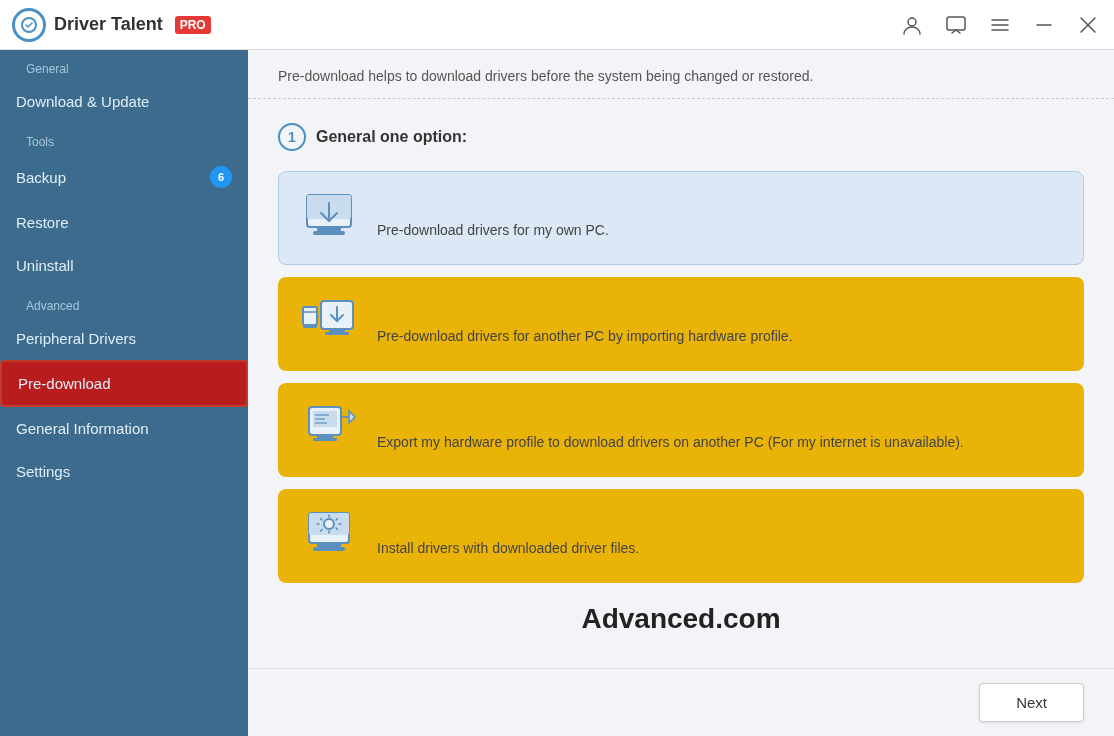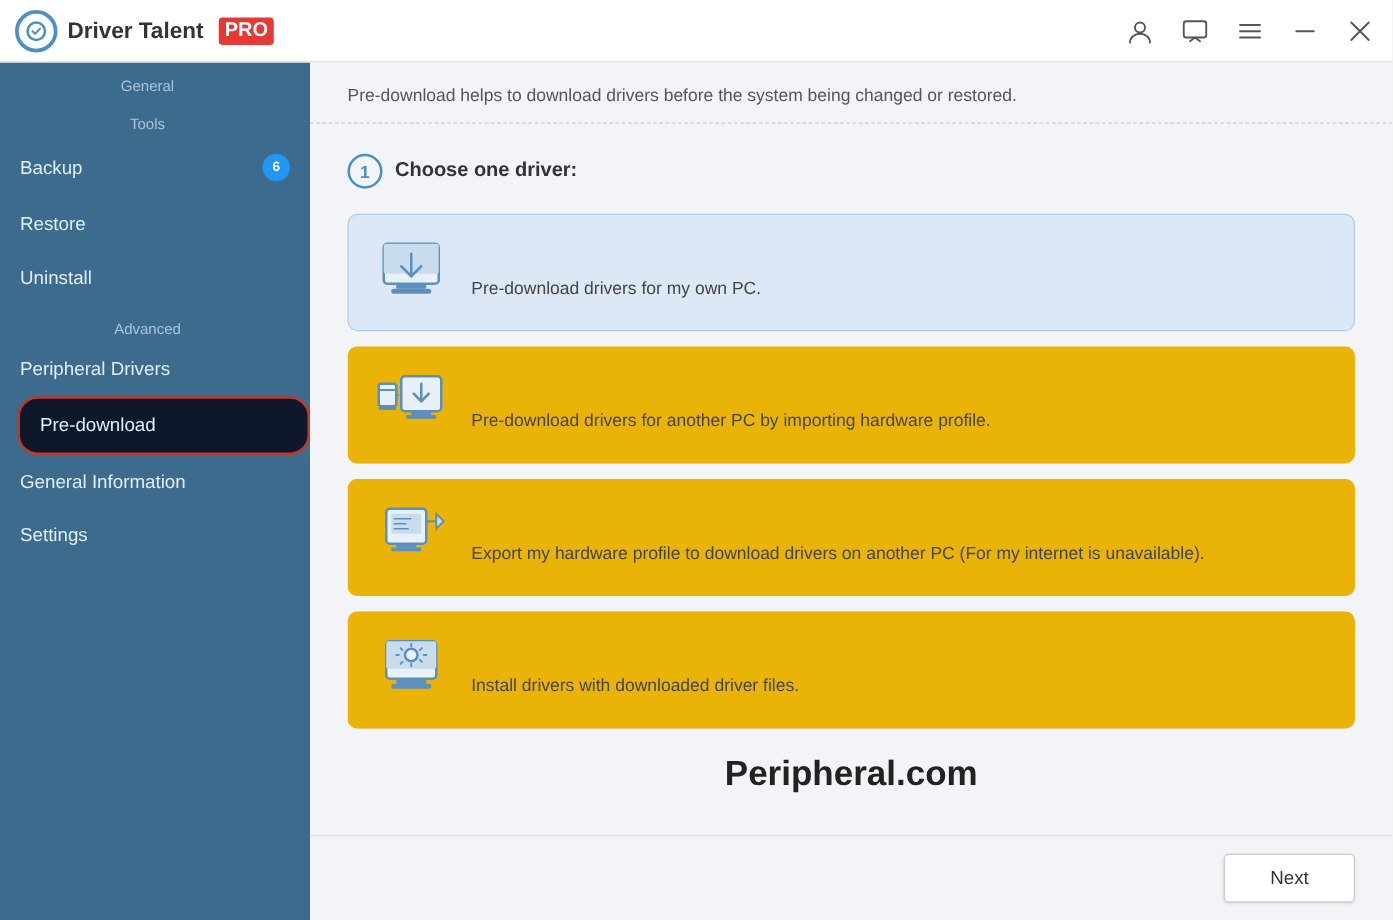--- a/index.html
+++ b/index.html
@@ -26,21 +26,21 @@
       border: 3px solid #4a90c4;
       border-radius: 50%;
       display: flex; align-items: center; justify-content: center;
       color: #4a90c4; font-weight: bold; font-size: 14px;
     }
     .app-name {
       font-size: 18px; font-weight: 600; color: #333;
     }
     .pro-badge {
       background: #e53935; color: #fff;
-      font-size: 16px; font-weight: bold;
+      font-size: 12px; font-weight: bold;
       padding: 2px 5px; border-radius: 3px;
       margin-left: 4px;
     }
     .title-bar-actions {
       margin-left: auto;
       display: flex; align-items: center; gap: 16px;
     }
     .title-bar-btn {
       cursor: pointer; color: #666; font-size: 18px;
       background: none; border: none;
@@ -60,38 +60,36 @@
       width: 248px;
       background: #3d6b8e;
       flex-shrink: 0;
       display: flex;
       flex-direction: column;
       overflow-y: auto;
     }
     .sidebar-section-label {
       color: #a8c5db;
       font-size: 12px;
-      padding: 12px 16px 4px 4px;
+      padding: 12px 16px 4px 26px;
       text-transform: none;
-      text-align: center;
     }
     .sidebar-item {
       display: flex;
       align-items: center;
       padding: 13px 16px;
       color: #e0eef8;
       font-size: 15px;
       cursor: pointer;
       position: relative;
     }
     .sidebar-item.pre-download-active {
-      background: #0f172a;
+      background: #b91c1c;
       border: 2px solid #c0392b;
-      border-radius: 16px;
-      margin-left: 14px;
+      border-radius: 4px;
     }
     .sidebar-badge {
       background: #2196f3;
       color: #fff;
       font-size: 11px;
       font-weight: bold;
       min-width: 22px;
       height: 22px;
       border-radius: 11px;
       display: flex; align-items: center; justify-content: center;
@@ -243,20 +241,23 @@
       </svg>
     </button>
   </div>
 </div>
 
 <div class="main-layout">
 
   <div class="sidebar">
 
     <div class="sidebar-section-label">General</div>
+    <div class="sidebar-item">
+      <span>Download &amp; Update</span>
+    </div>
 
     <div class="sidebar-section-label">Tools</div>
     <div class="sidebar-item">
       <span>Backup</span>
       <span class="sidebar-badge">6</span>
     </div>
     <div class="sidebar-item">
       <span>Restore</span>
     </div>
     <div class="sidebar-item">
@@ -279,21 +280,21 @@
   </div>
 
   <div class="content-area">
     <div class="content-header">
       <p>Pre-download helps to download drivers before the system being changed or restored.</p>
     </div>
     <div class="content-body">
 
       <div class="choose-label">
         <div class="step-circle">1</div>
-        <span class="choose-text">Choose one driver:</span>
+        <span class="choose-text">General one option:</span>
       </div>
 
       <div class="option-card selected">
         <div class="option-icon">
           <svg width="56" height="50" viewBox="0 0 56 50" fill="none">
             <rect x="6" y="2" width="44" height="32" rx="3" stroke="#5b8fbe" stroke-width="2" fill="#e8f0f8"></rect>
             <rect x="6" y="2" width="44" height="24" rx="2" fill="#c8dcee"></rect>
             <path d="M20 20 L28 28 L36 20" stroke="#5b8fbe" stroke-width="2" stroke-linecap="round" stroke-linejoin="round"></path>
             <line x1="28" y1="10" x2="28" y2="28" stroke="#5b8fbe" stroke-width="2" stroke-linecap="round"></line>
             <rect x="16" y="34" width="24" height="4" fill="#5b8fbe" rx="1"></rect>
@@ -343,21 +344,21 @@
             <rect x="8" y="2" width="40" height="22" rx="2" fill="#c8dcee"></rect>
             <circle cx="28" cy="13" r="5" stroke="#5b8fbe" stroke-width="2" fill="#e8f0f8"></circle>
             <path d="M28 6 L28 4 M28 22 L28 20 M21 9 L19.5 7.5 M36.5 18.5 L35 17 M35 9 L36.5 7.5 M21 18.5 L19.5 20 M18 13 L16 13 M40 13 L38 13" stroke="#5b8fbe" stroke-width="1.5" stroke-linecap="round"></path>
             <rect x="16" y="32" width="24" height="4" fill="#5b8fbe" rx="1"></rect>
             <rect x="12" y="36" width="32" height="4" rx="2" fill="#5b8fbe"></rect>
           </svg>
         </div>
         <span class="option-text">Install drivers with downloaded driver files.</span>
       </div>
 
-      <div class="watermark">Peripheral.com</div>
+      <div class="watermark">Advanced.com</div>
     </div>
 
     <div class="content-footer">
       <button class="next-btn">Next</button>
     </div>
   </div>
 
 </div>
 
 </body></html>

